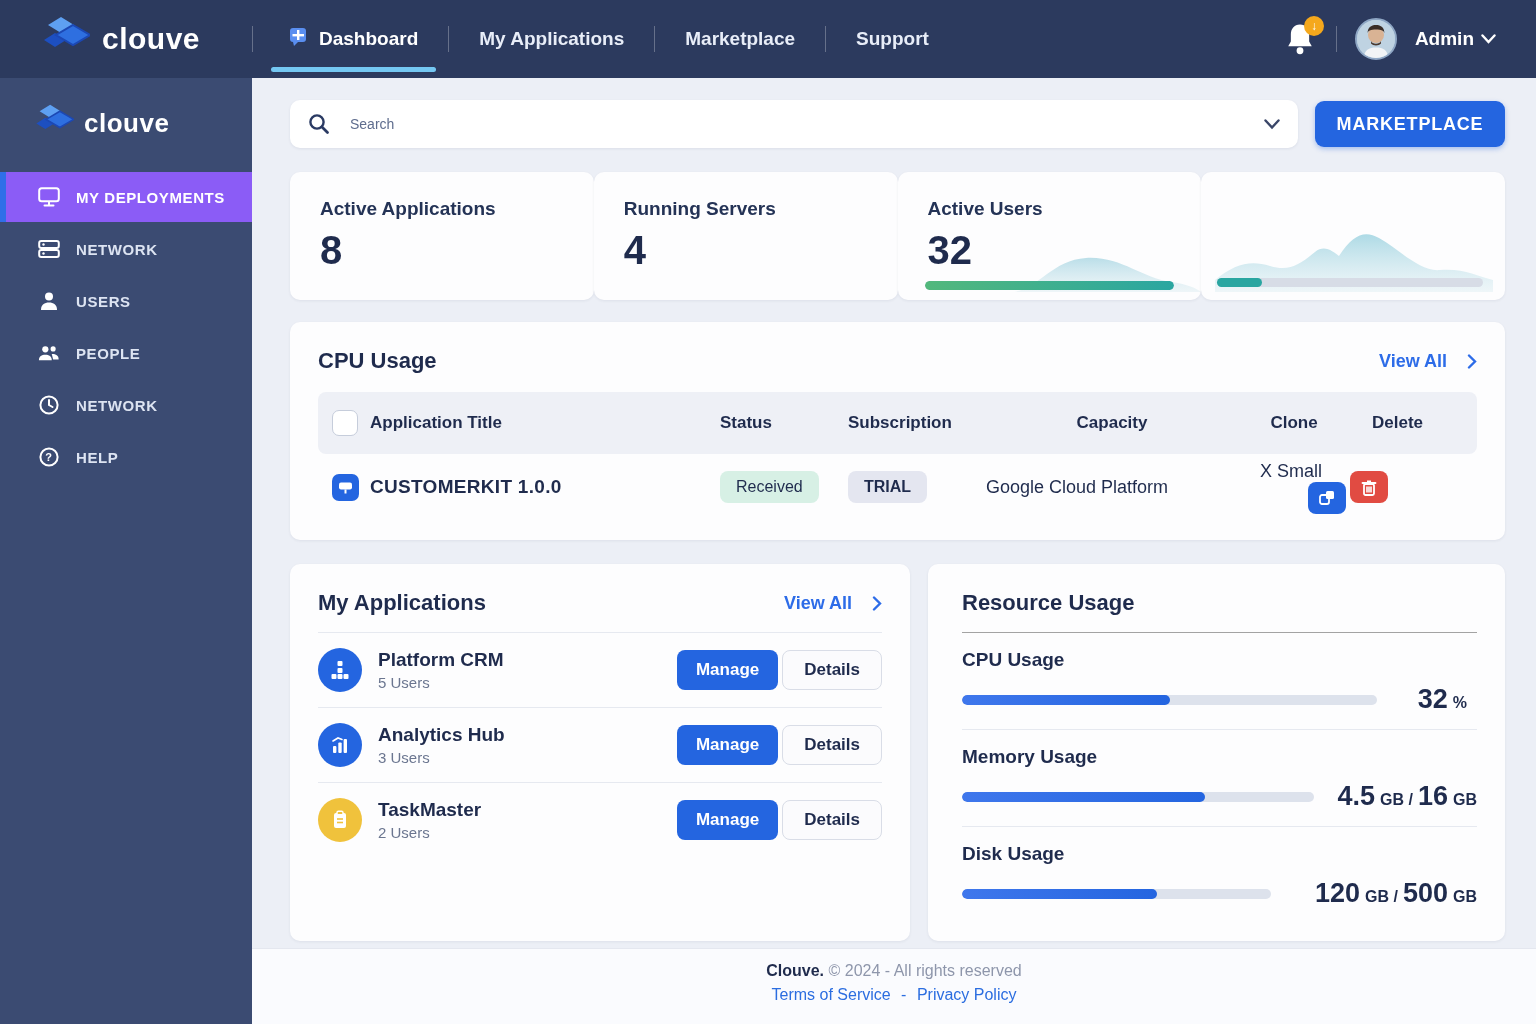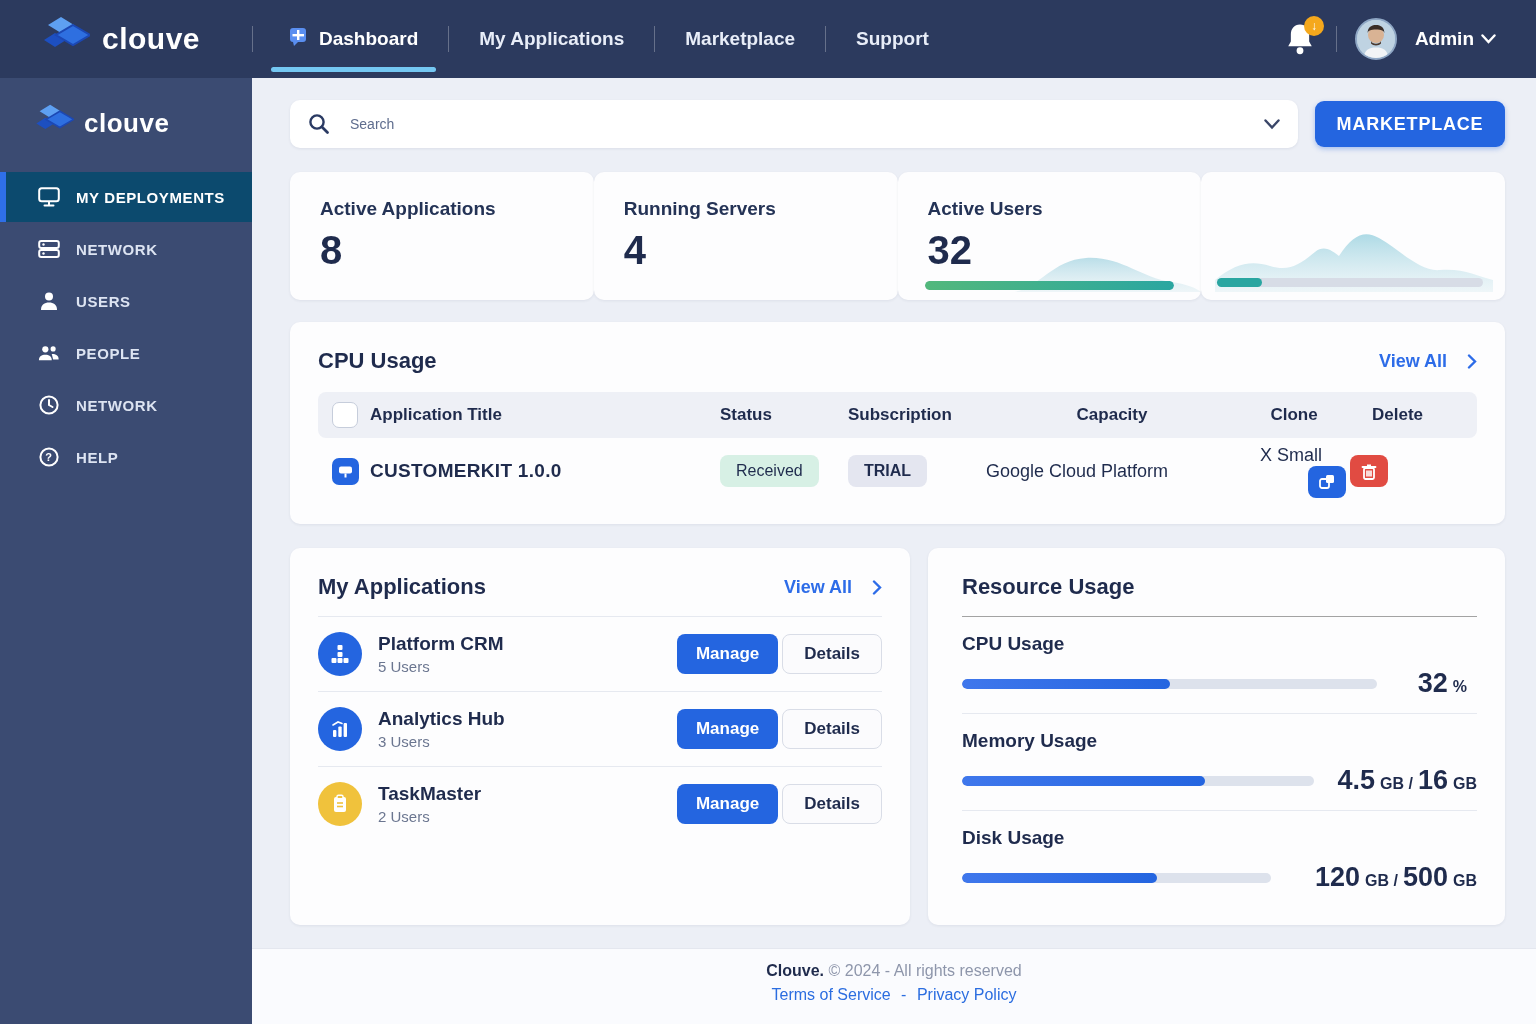--- a/index.html
+++ b/index.html
@@ -29,21 +29,21 @@
 
   
   .sidebar { position:absolute; left:0; top:78px; width:252px; height:946px;
     background:#3b4b72; z-index:20; }
   .side-logo { display:flex; align-items:center; gap:10px; padding:26px 0 24px 36px; }
   .side-logo .brand { font-size:26px; }
   .side-menu { margin-top:6px; }
   .side-item { position:relative; display:flex; align-items:center; gap:16px;
     height:50px; padding-left:38px; color:#dde4f2; font-size:15px; font-weight:bold;
     letter-spacing:.6px; cursor:pointer; margin-bottom:2px; }
-  .side-item.active { background:#0c4a6e; color:#fff; }
+  .side-item.active { background:#8b5cf6; color:#fff; }
   .side-item.active::before { content:""; position:absolute; left:0; top:0; bottom:0;
     width:6px; background:#2f6fe8; }
   .side-item .sicon { width:22px; display:flex; justify-content:center; }
 
   
   .main { position:absolute; left:252px; top:78px; width:1284px; height:946px; background:#eceff6; }
   .content { padding:22px 31px 0 38px; }
 
   .search-row { display:flex; gap:17px; align-items:center; }
   .search-box { flex:1; height:48px; background:#fff; border-radius:10px; display:flex;
@@ -69,21 +69,21 @@
   .wave-bar .fill { height:100%; border-radius:5px; background:#2aa6a1; }
 
   
   .panel { background:#fdfdfe; border-radius:10px; box-shadow:0 1px 3px rgba(30,42,74,.07); }
   .cpu-panel { margin-top:22px; padding:26px 28px 20px 28px; }
   .panel-head { display:flex; align-items:center; justify-content:space-between; }
   .panel-title { font-size:22px; font-weight:bold; color:#1f2b4d; }
   .view-all { display:flex; align-items:center; gap:20px; color:#2d6ce8; font-size:18px;
     font-weight:bold; cursor:pointer; }
   .tbl-head { display:grid; grid-template-columns:46px 350px 128px 138px 252px 112px 95px;
-    align-items:center; height:46px; background:#eef0f6; border-radius:8px; margin-top:18px;
+    align-items:center; height:62px; background:#eef0f6; border-radius:8px; margin-top:18px;
     padding:0 6px; }
   .tbl-head .th { font-size:17px; font-weight:bold; color:#1f2b4d; }
   .th.c, .td.c { text-align:center; }
   .checkbox { width:26px; height:26px; background:#fff; border:1.5px solid #c6cddb;
     border-radius:7px; margin-left:8px; cursor:pointer; }
   .tbl-row { display:grid; grid-template-columns:46px 350px 128px 138px 252px 112px 95px;
     align-items:center; height:66px; padding:0 6px; }
   .app-sq { width:27px; height:27px; border-radius:7px; background:#2465e0; margin-left:8px;
     display:flex; align-items:center; justify-content:center; }
   .row-title { font-size:19px; font-weight:bold; color:#1f2b4d; letter-spacing:.3px; }

